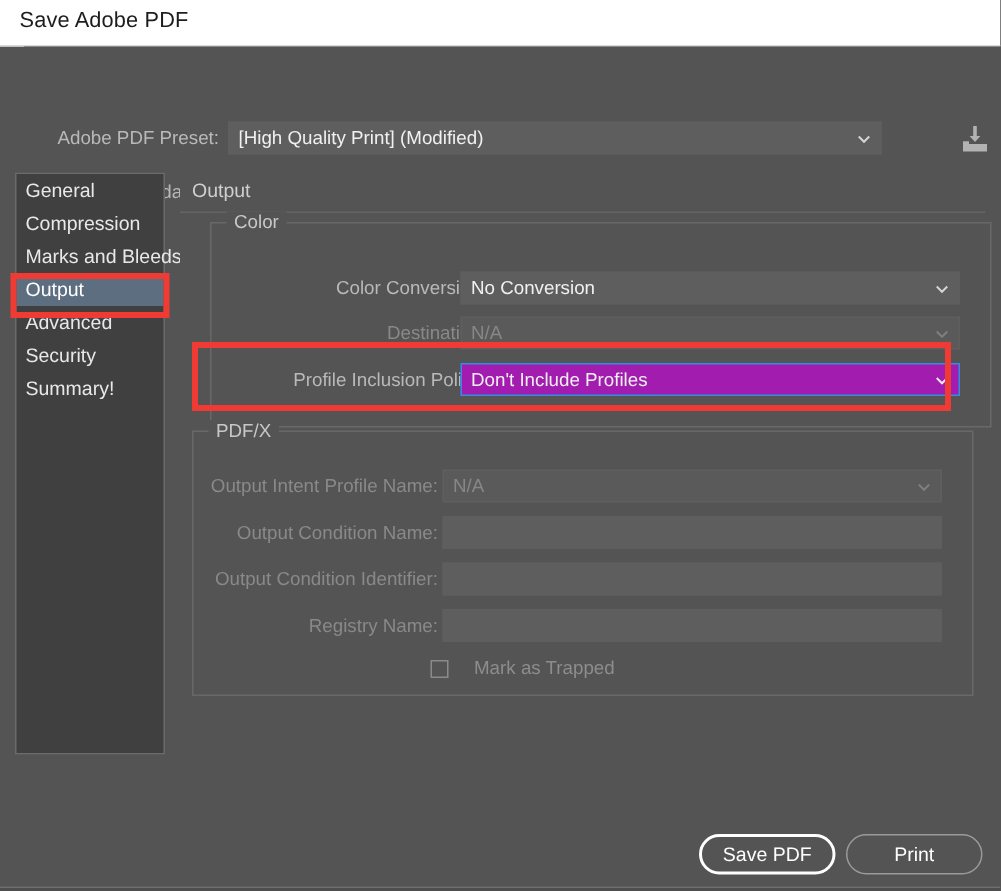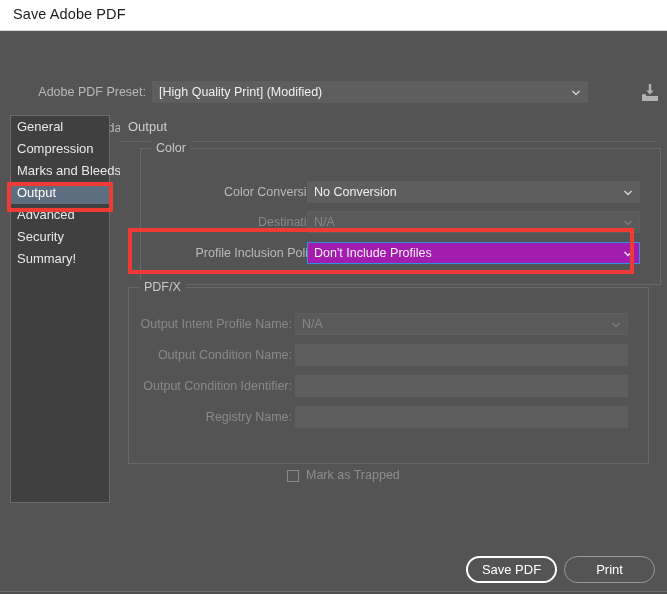--- a/index.html
+++ b/index.html
@@ -200,22 +200,21 @@
   #oci-label  { left: 4px;   top: 91px; width: 159px; }
   #oci-input  { left: 166px; top: 87px; width: 333px; }
   #reg-label  { left: 4px;   top: 122px; width: 159px; }
   #reg-input  { left: 166px; top: 118px; width: 333px; }
 
   .checkrow {
     position: absolute;
     left: 158px; top: 150px;
     display: flex;
     align-items: flex-end;
-    gap: 7px;
-    margin-top: 30px;
+    gap: 17px;
   }
   .checkbox {
     width: 12px; height: 12px;
     border: 1px solid #8a8a8a;
     background: transparent;
   }
   .checkrow .lbl {
     font-size: 12.5px;
     color: #8d8d8d;
     white-space: nowrap;

